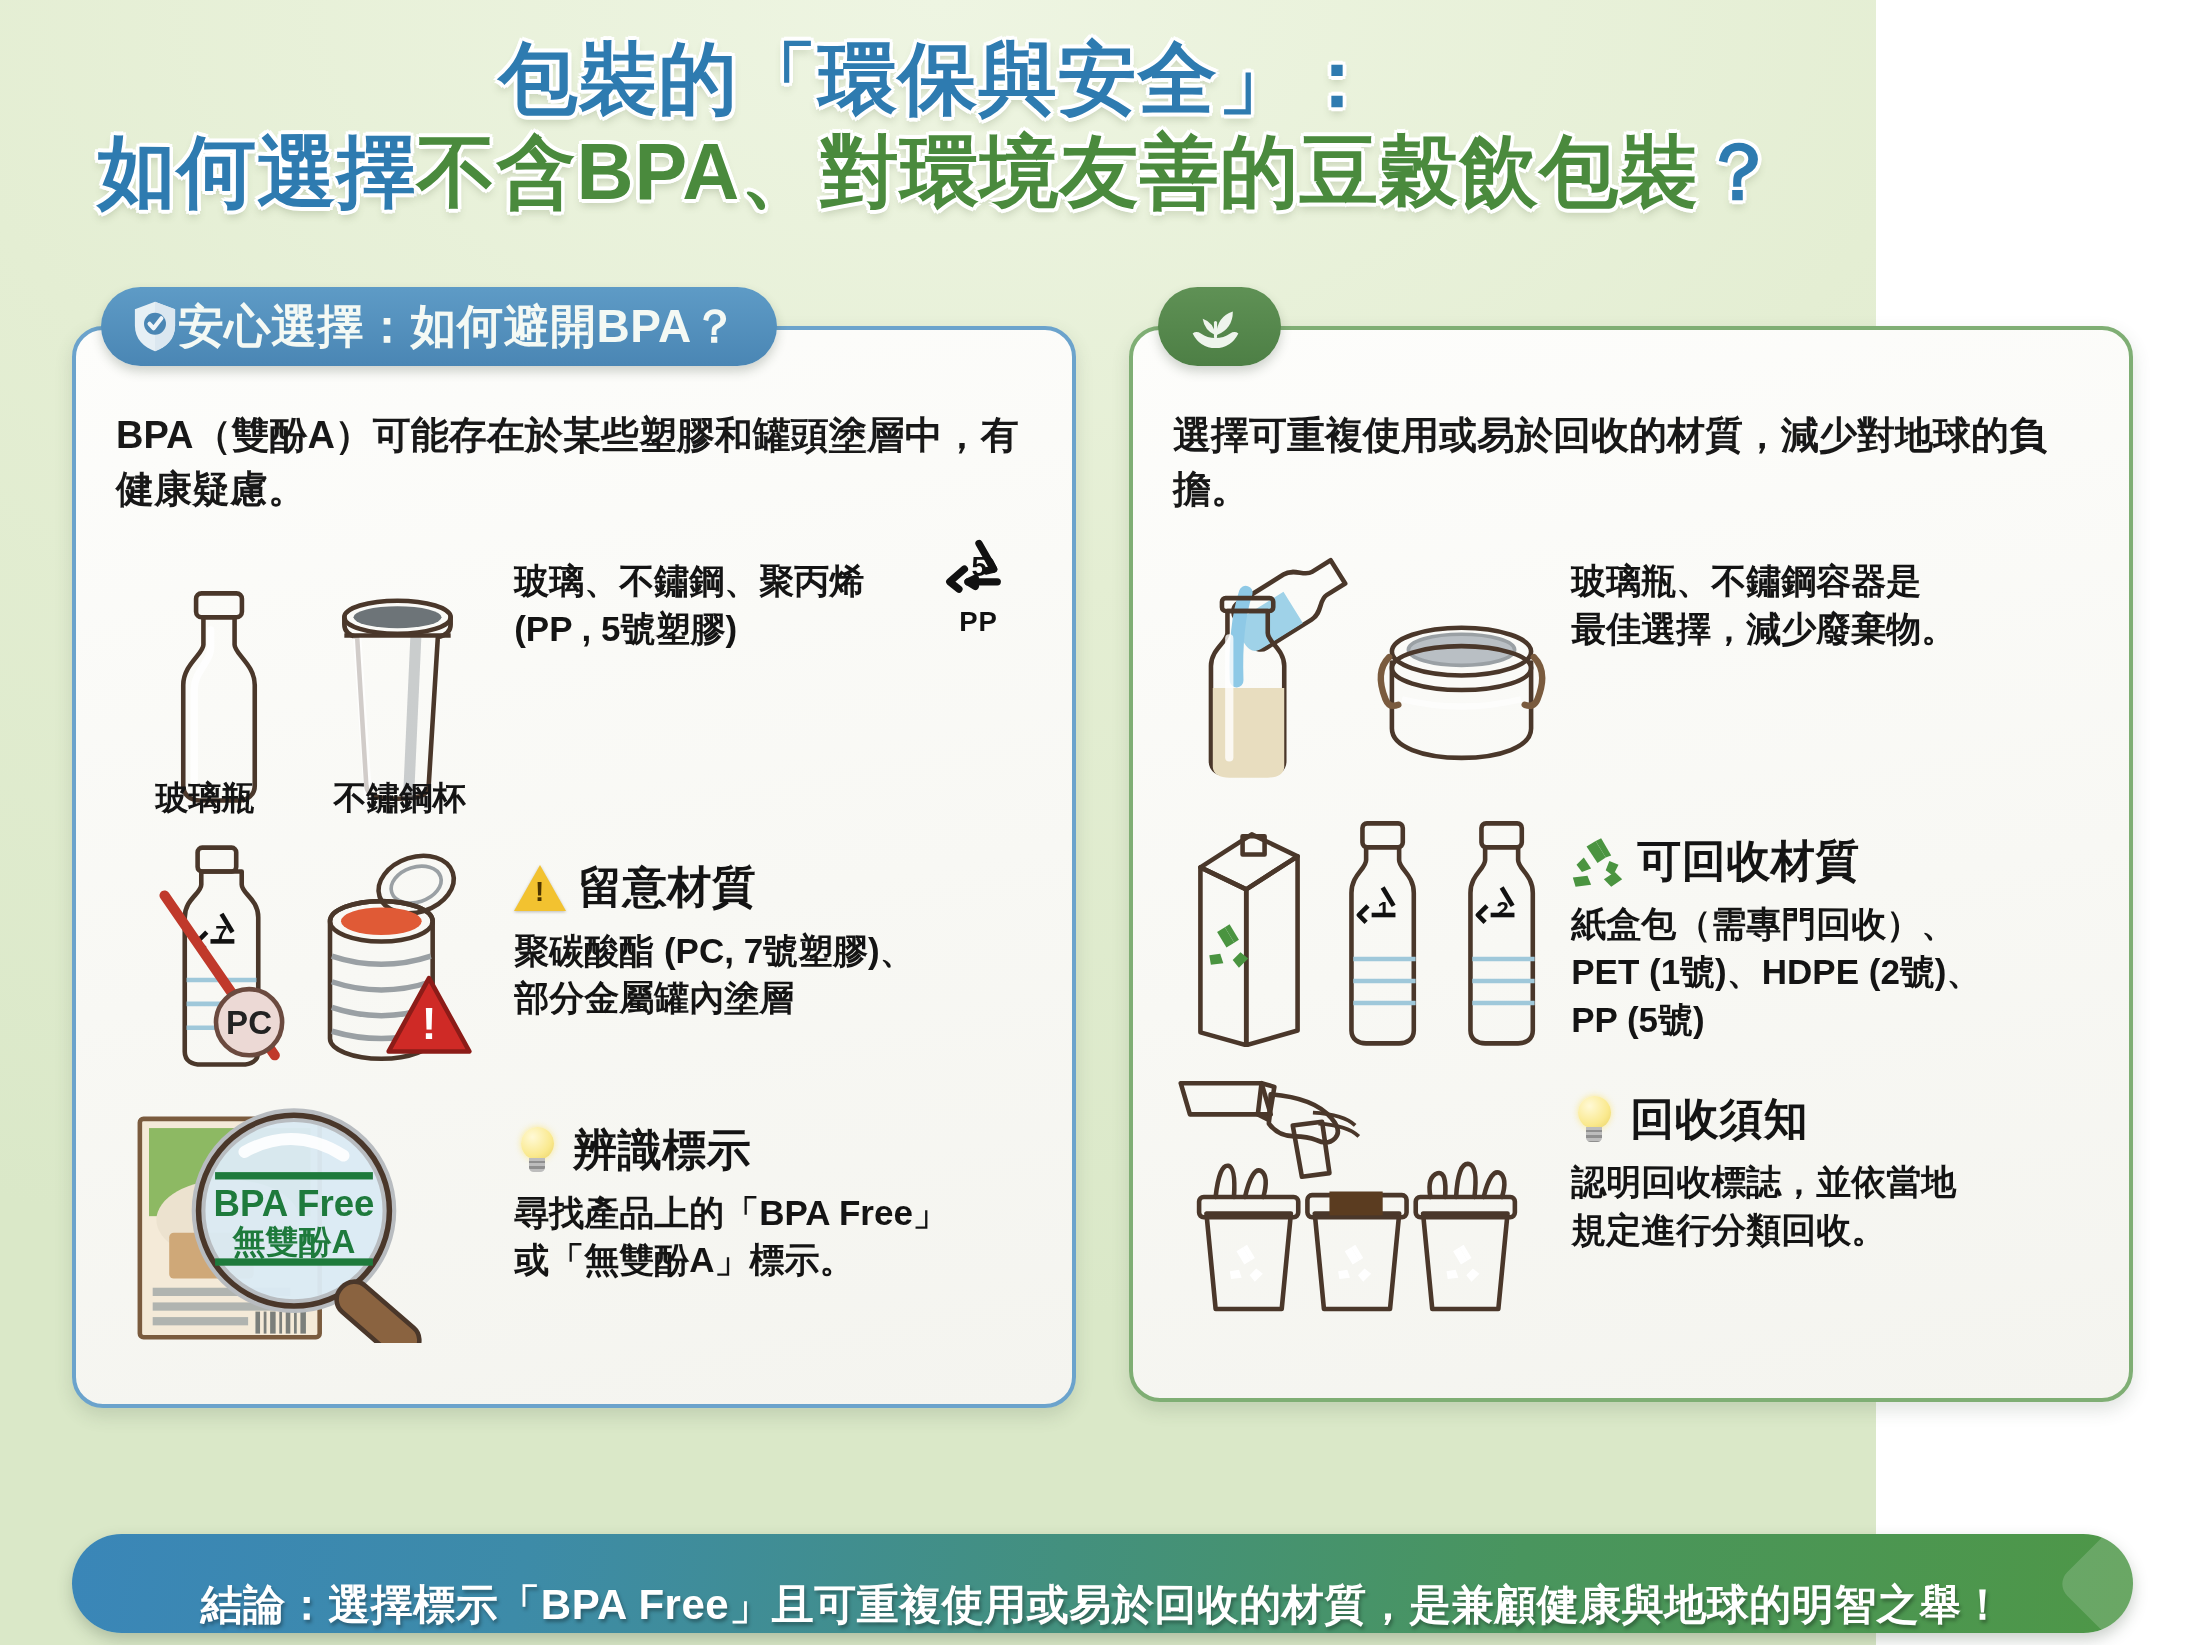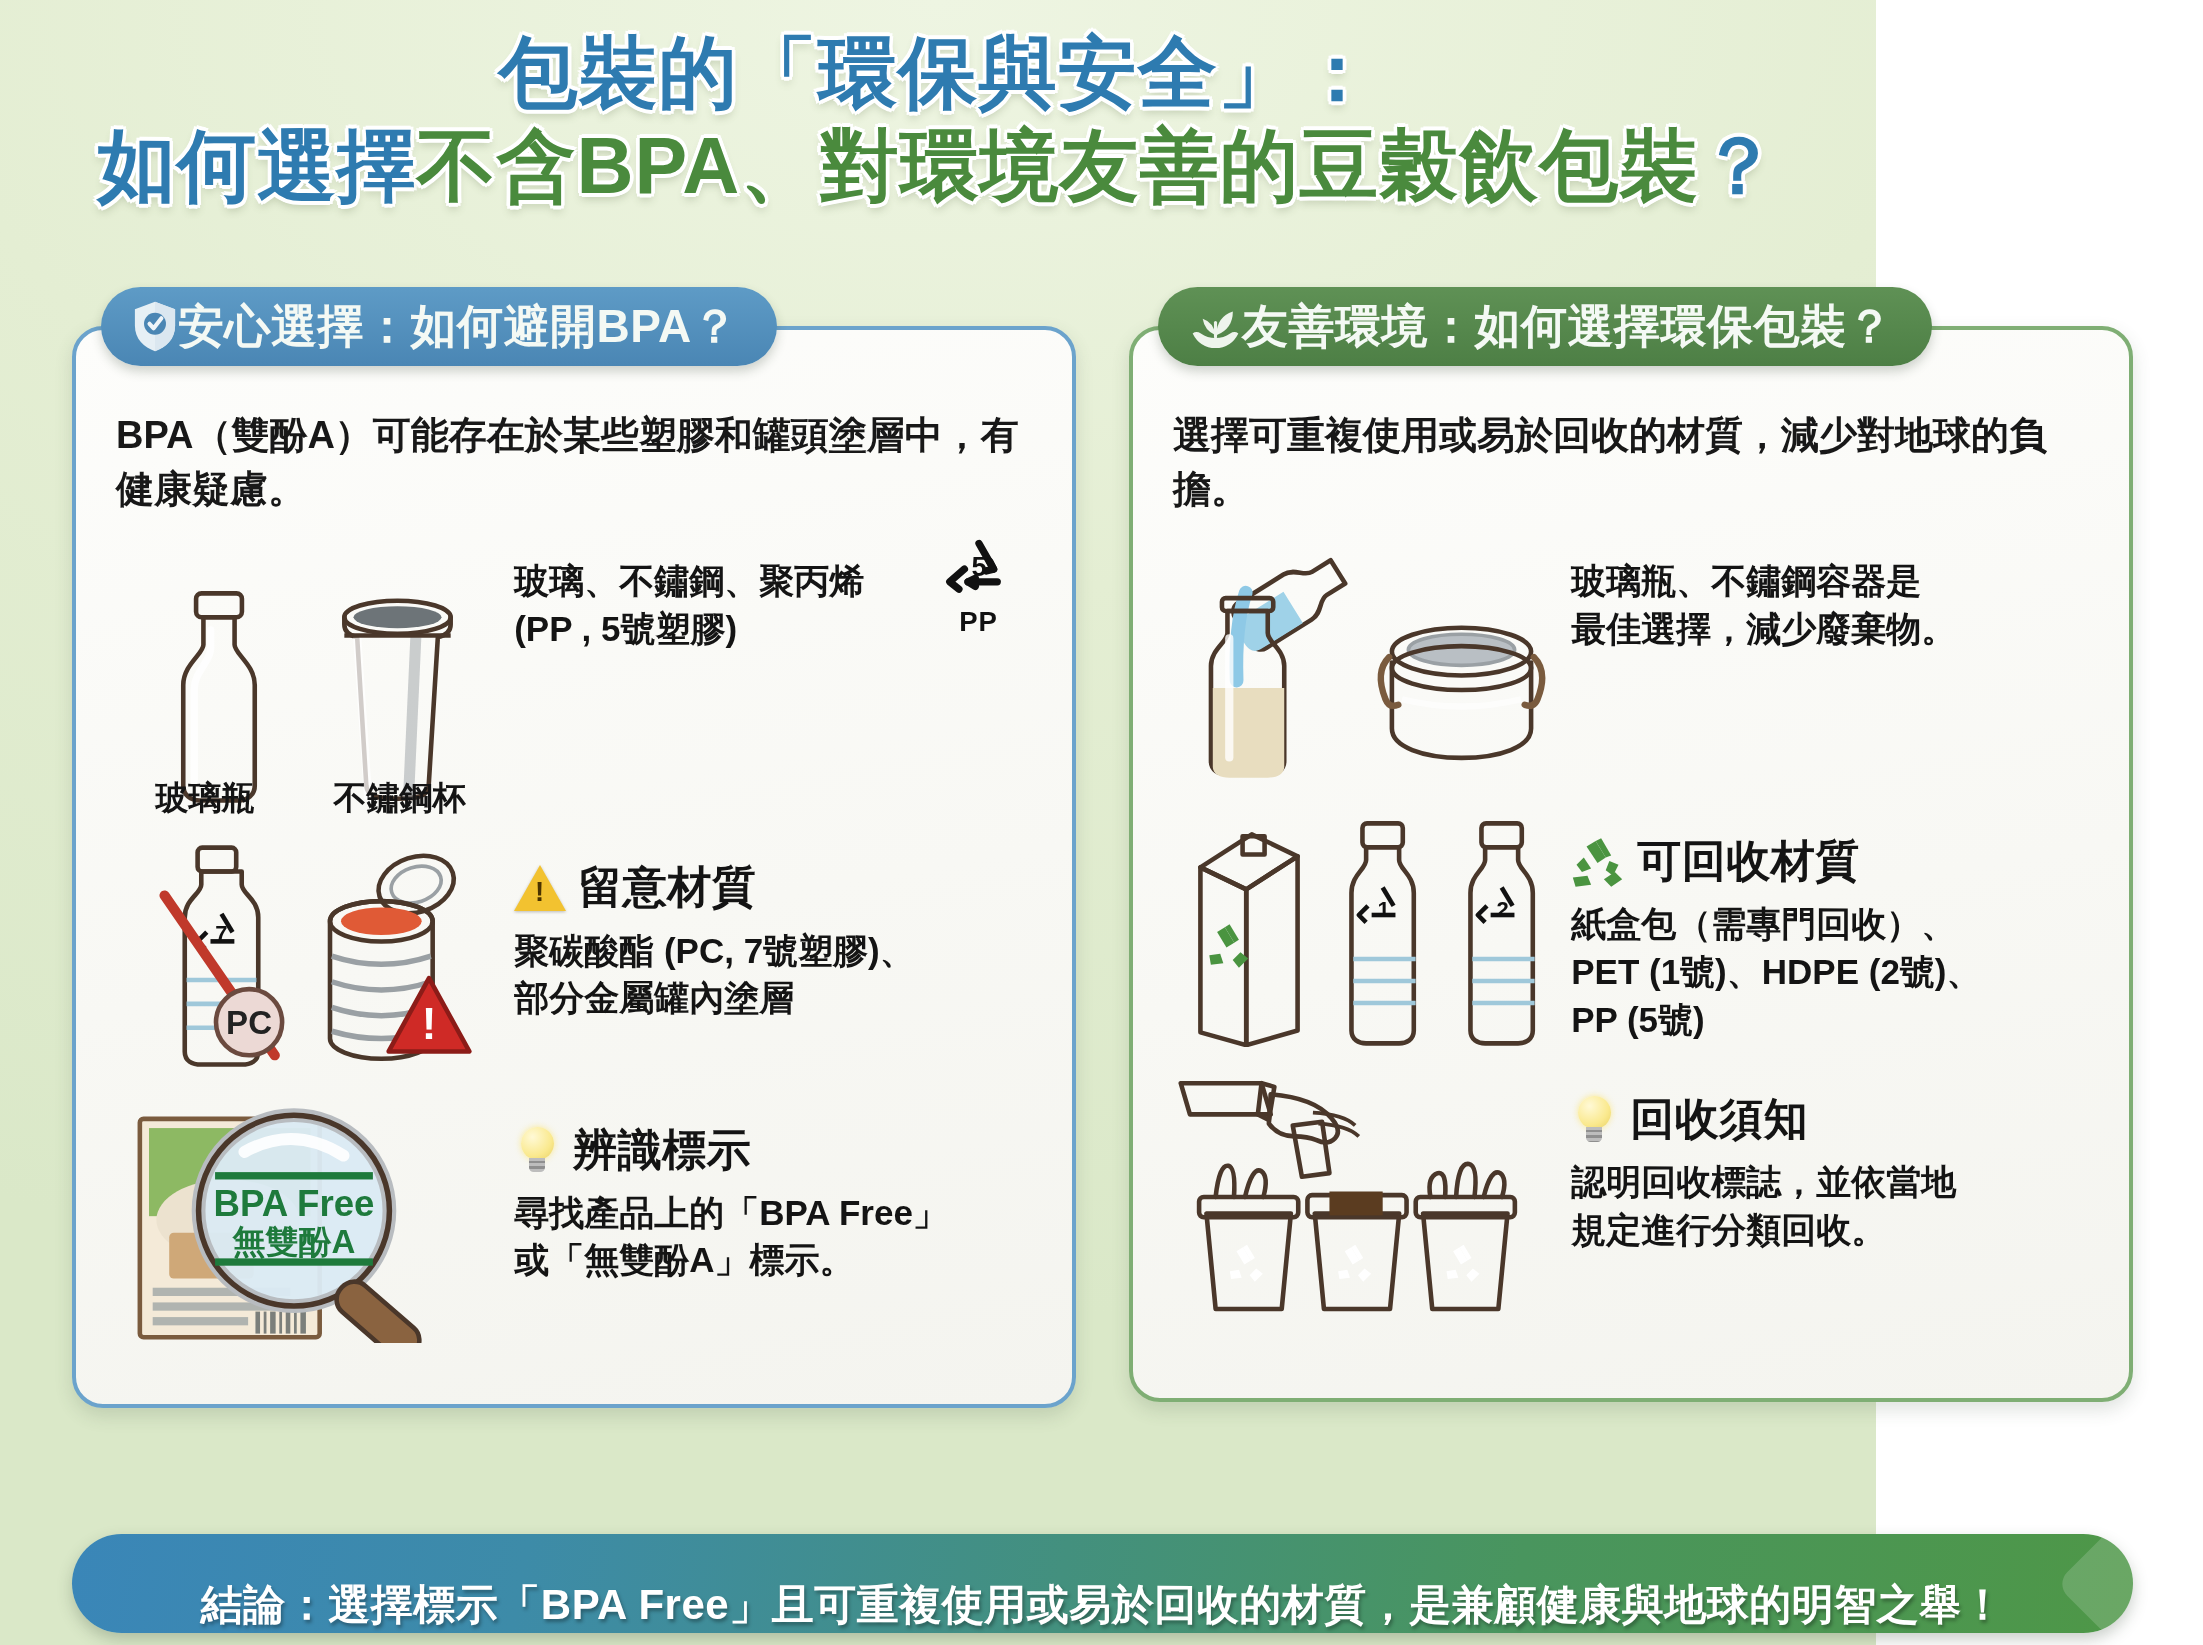--- a/index.html
+++ b/index.html
@@ -11,21 +11,21 @@
     overflow: hidden;
     font-family: "Liberation Sans", "DejaVu Sans", sans-serif;
   }
 
   .poster {
     position: relative;
     width: 1876px;
     height: 1646px;
     background:
       radial-gradient(ellipse 120% 80% at 50% 0%, #eef5e2 0%, #e4eed3 45%, #dae8c8 100%);
-    padding: 2px;
+    padding: 8px;
   }
 
   
   .title-block {
     width: 100%;
     text-align: center;
     padding-top: 24px;
   }
   .title-line {
     font-weight: 700;
@@ -403,21 +403,20 @@
 
       <div class="pill pill-green">
         <span class="sprout-icon">
           <svg viewBox="0 0 58 54" width="53" height="50">
             <path d="M4 34 q8 16 25 16 q17 0 25 -16 q-4 -3 -9 0 q-7 5 -16 5 q-9 0 -16 -5 q-5 -3 -9 0 Z" fill="#eef4ec"></path>
             <path d="M29 36 q-2 -14 -14 -18 q2 13 14 18 Z" fill="#eef4ec"></path>
             <path d="M30 36 q0 -20 18 -26 q0 19 -18 26 Z" fill="#eef4ec"></path>
             <path d="M29 38 v-16" stroke="#eef4ec" stroke-width="3.4" fill="none" stroke-linecap="round"></path>
           </svg>
         </span>
-        <span class="pill-text">友善環境：如何選擇環保包裝？</span>
       </div>
 
       <div class="card card-green">
         <div class="intro">選擇可重複使用或易於回收的材質，減少對地球的負擔。</div>
 
         <div class="row" style="margin-top:9.2px">
           <div class="art" style="min-height:246px">
             <span class="ill">
               <svg width="174" height="237" viewBox="0 0 190 258">
 

